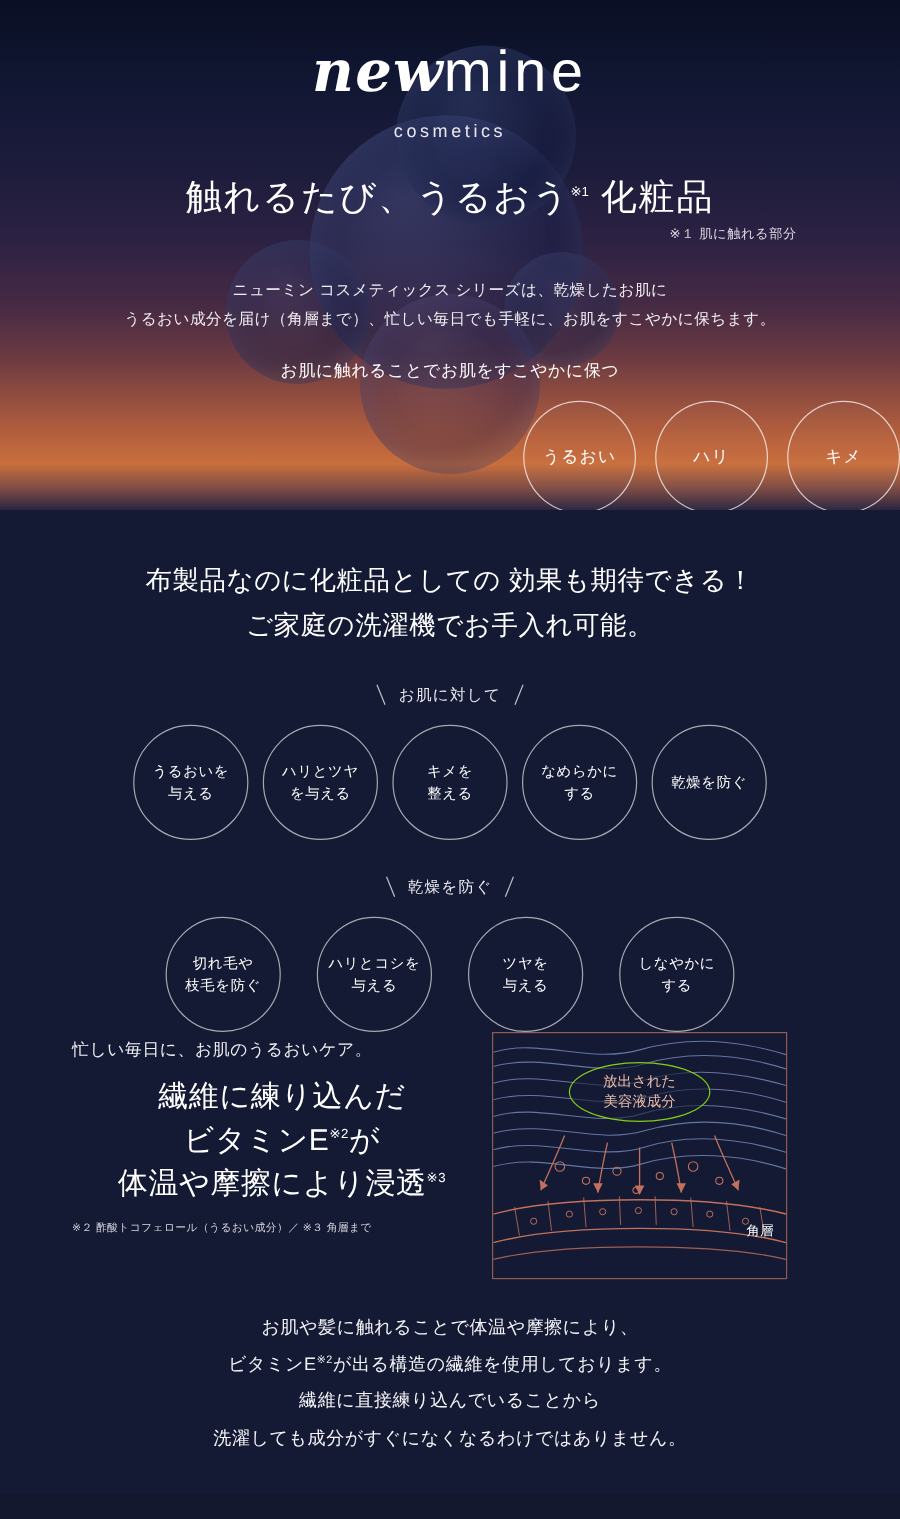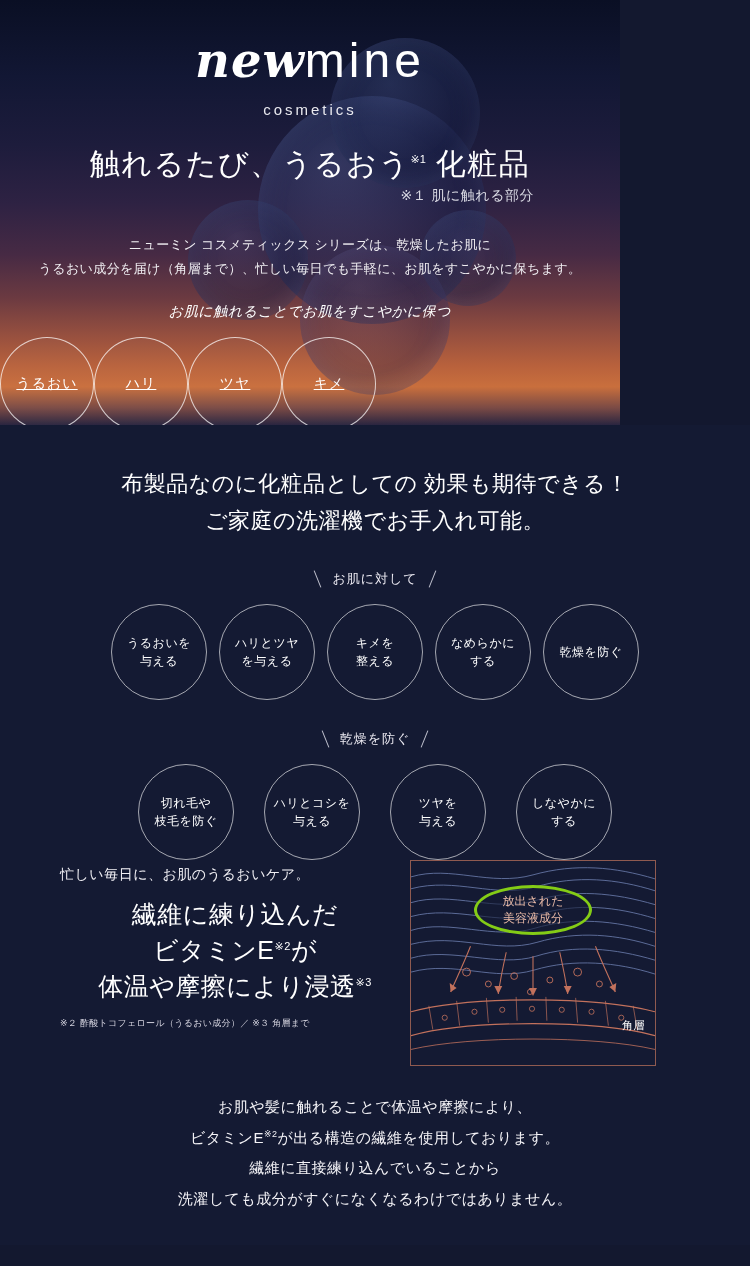--- a/index.html
+++ b/index.html
@@ -14,21 +14,21 @@
   .page {
     position: relative;
     width: 750px;
     height: 1266px;
     overflow: hidden;
   }
 
   
   .hero {
     position: relative;
-    width: 620px;
+    width: 750px;
     height: 425px;
     overflow: hidden;
     background:
       linear-gradient(to bottom,
         #0a0f24 0%,
         #121734 18%,
         #1d1c3c 34%,
         #2e2243 48%,
         #472a44 60%,
         #6b3a41 70%,
@@ -93,45 +93,43 @@
   }
   .hero-title sup {
     font-size: 11px;
     vertical-align: super;
     letter-spacing: 0;
   }
   .hero-note {
     margin-top: 2px;
     margin-right: 86px;
     text-align: right;
-    font-size: 14px;
+    font-size: 11px;
     color: #d8d8e2;
     letter-spacing: 0.5px;
   }
   .hero-desc {
     margin-top: 28px;
     font-size: 13px;
     line-height: 1.85;
     color: #f0eef2;
     font-weight: 300;
     letter-spacing: 0.4px;
   }
   .hero-lead {
     margin-top: 22px;
     font-size: 14px;
     color: #fff;
     letter-spacing: 0.6px;
-    font-style: italic;
   }
   .hero-circles {
     margin-top: 16px;
     display: flex;
-    justify-content: flex-start;
-    gap: 0;
-    text-decoration: underline;
+    justify-content: flex-end;
+    gap: 16px;
   }
   .hcirc {
     width: 94px; height: 94px;
     border-radius: 50%;
     border: 1px solid rgba(255,255,255,0.72);
     display: flex; align-items: center; justify-content: center;
     font-size: 14px;
     letter-spacing: 1px;
     color: #fff;
     background: rgba(255,255,255,0.02);
@@ -224,21 +222,21 @@
     border: 1px solid #8f5a50;
     position: relative;
     overflow: hidden;
     background: #141a33;
   }
   .fig-badge {
     position: absolute;
     left: 63px; top: 24px;
     width: 118px; height: 50px;
     border-radius: 50%;
-    border: 3px solid #84cc16;
+    border: 1px solid #84cc16;
     background: rgba(20,26,51,0.6);
     color: #e8b9a6;
     font-size: 12px;
     line-height: 1.4;
     display: flex; align-items: center; justify-content: center;
     text-align: center;
     z-index: 3;
   }
   .fig-label {
     position: absolute;
@@ -290,21 +288,20 @@
       <div class="hero-desc">
         <div>ニューミン コスメティックス シリーズは、乾燥したお肌に</div>
         <div>うるおい成分を届け（角層まで）、忙しい毎日でも手軽に、お肌をすこやかに保ちます。</div>
       </div>
 
       <div class="hero-lead">お肌に触れることでお肌をすこやかに保つ</div>
 
       <div class="hero-circles">
         <div class="hcirc">うるおい</div>
         <div class="hcirc">ハリ</div>
-        <div class="hcirc">ツヤ</div>
         <div class="hcirc">キメ</div>
       </div>
     </div>
   </section>
 
   <section class="mid">
     <div class="mid-title">
       <div>布製品なのに化粧品としての 効果も期待できる！</div>
       <div>ご家庭の洗濯機でお手入れ可能。</div>
     </div>

